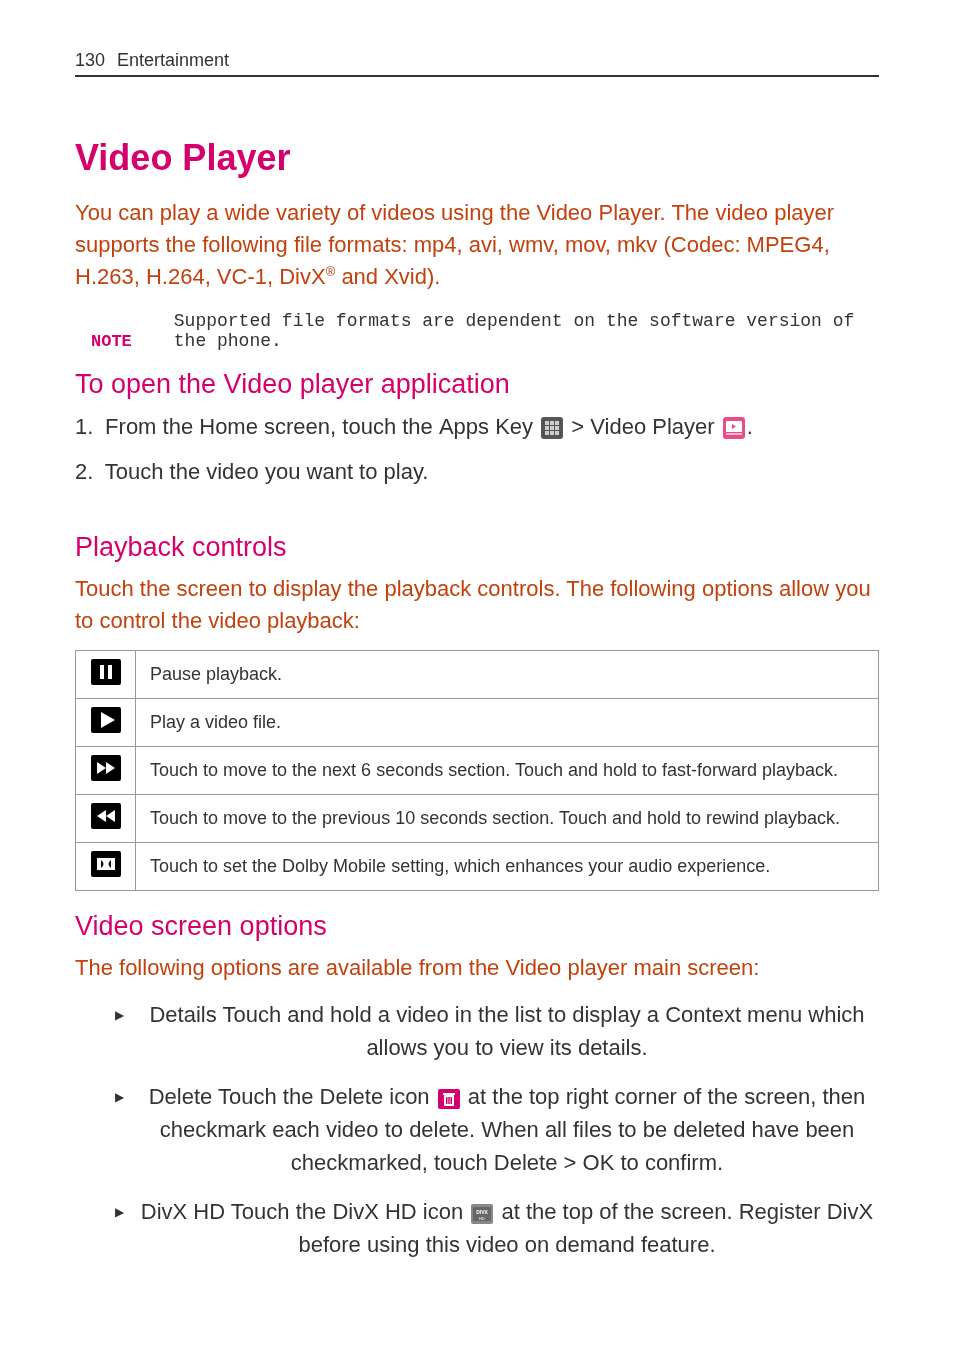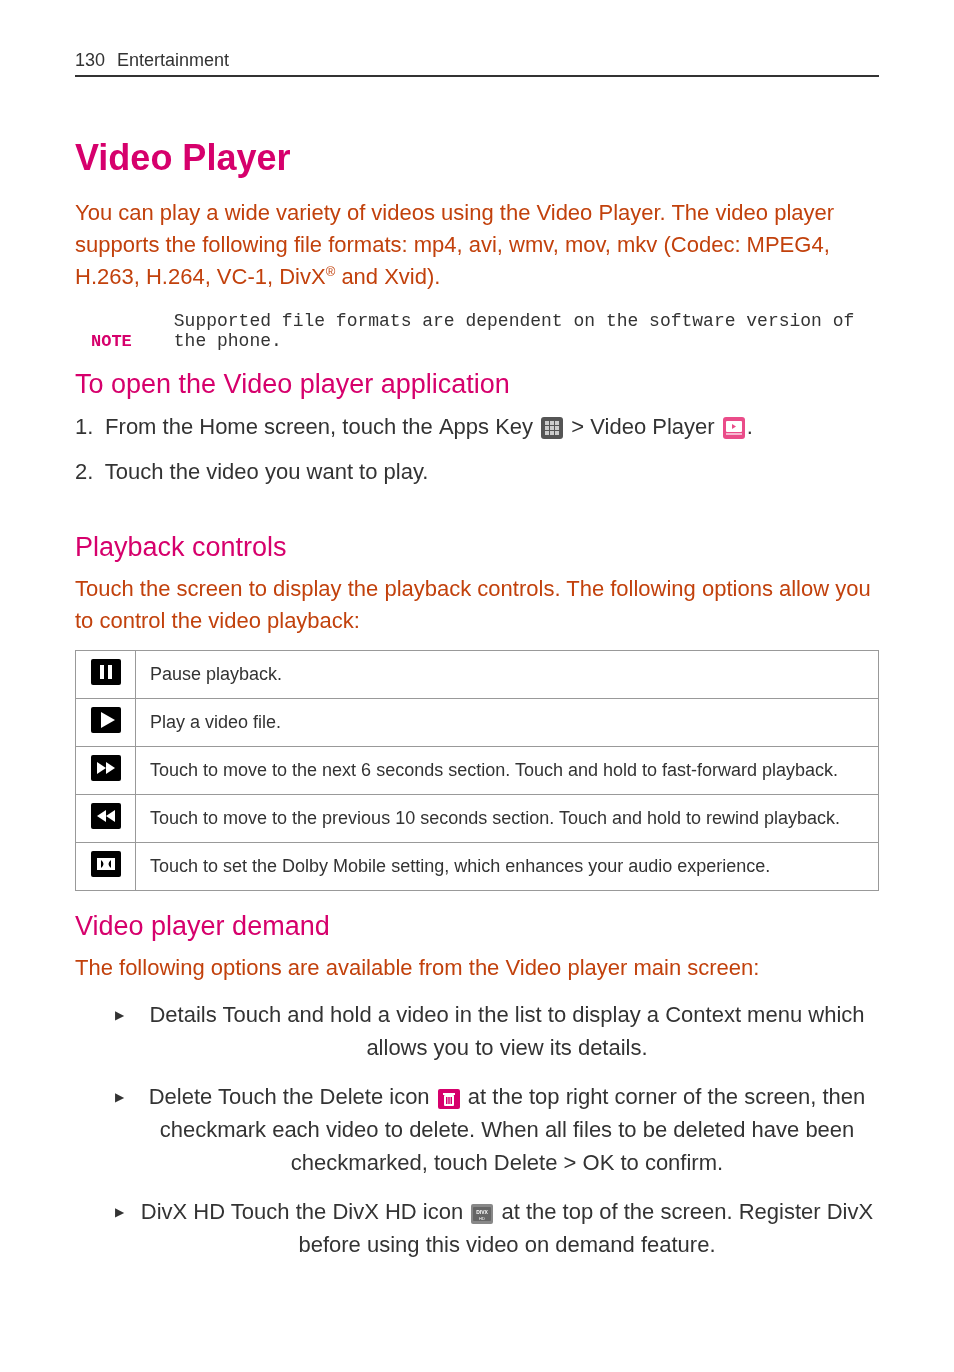--- a/index.html
+++ b/index.html
@@ -278,21 +278,21 @@
               <path d="M10 9 Q15 13 10 17" fill="#000"></path>
               <path d="M20 9 Q15 13 20 17" fill="#000"></path>
             </svg>
       </span>
     </td>
     <td>Touch to set the Dolby Mobile setting, which enhances your audio experience.</td>
   </tr>
 </tbody>
   </table>
 
-<h2 class="sub-heading">Video player demand</h2>
+<h2 class="sub-heading">Video screen options</h2>
 <p class="body-text">The following options are available from the Video player main screen:</p>
 
 <ul class="options-list">
   <li>
     <span class="bold">Details</span><span>  Touch and hold a video in the list to display a Context menu which allows you to view its details.</span>
   </li>
   <li>
     <span class="bold">Delete</span><span>  Touch the </span><span class="bold">Delete</span><span> icon </span><span class="inline-icon-sm">
       <svg viewBox="0 0 22 20">
           <rect x="6" y="6" width="10" height="11" fill="#fff" rx="1"></rect>

